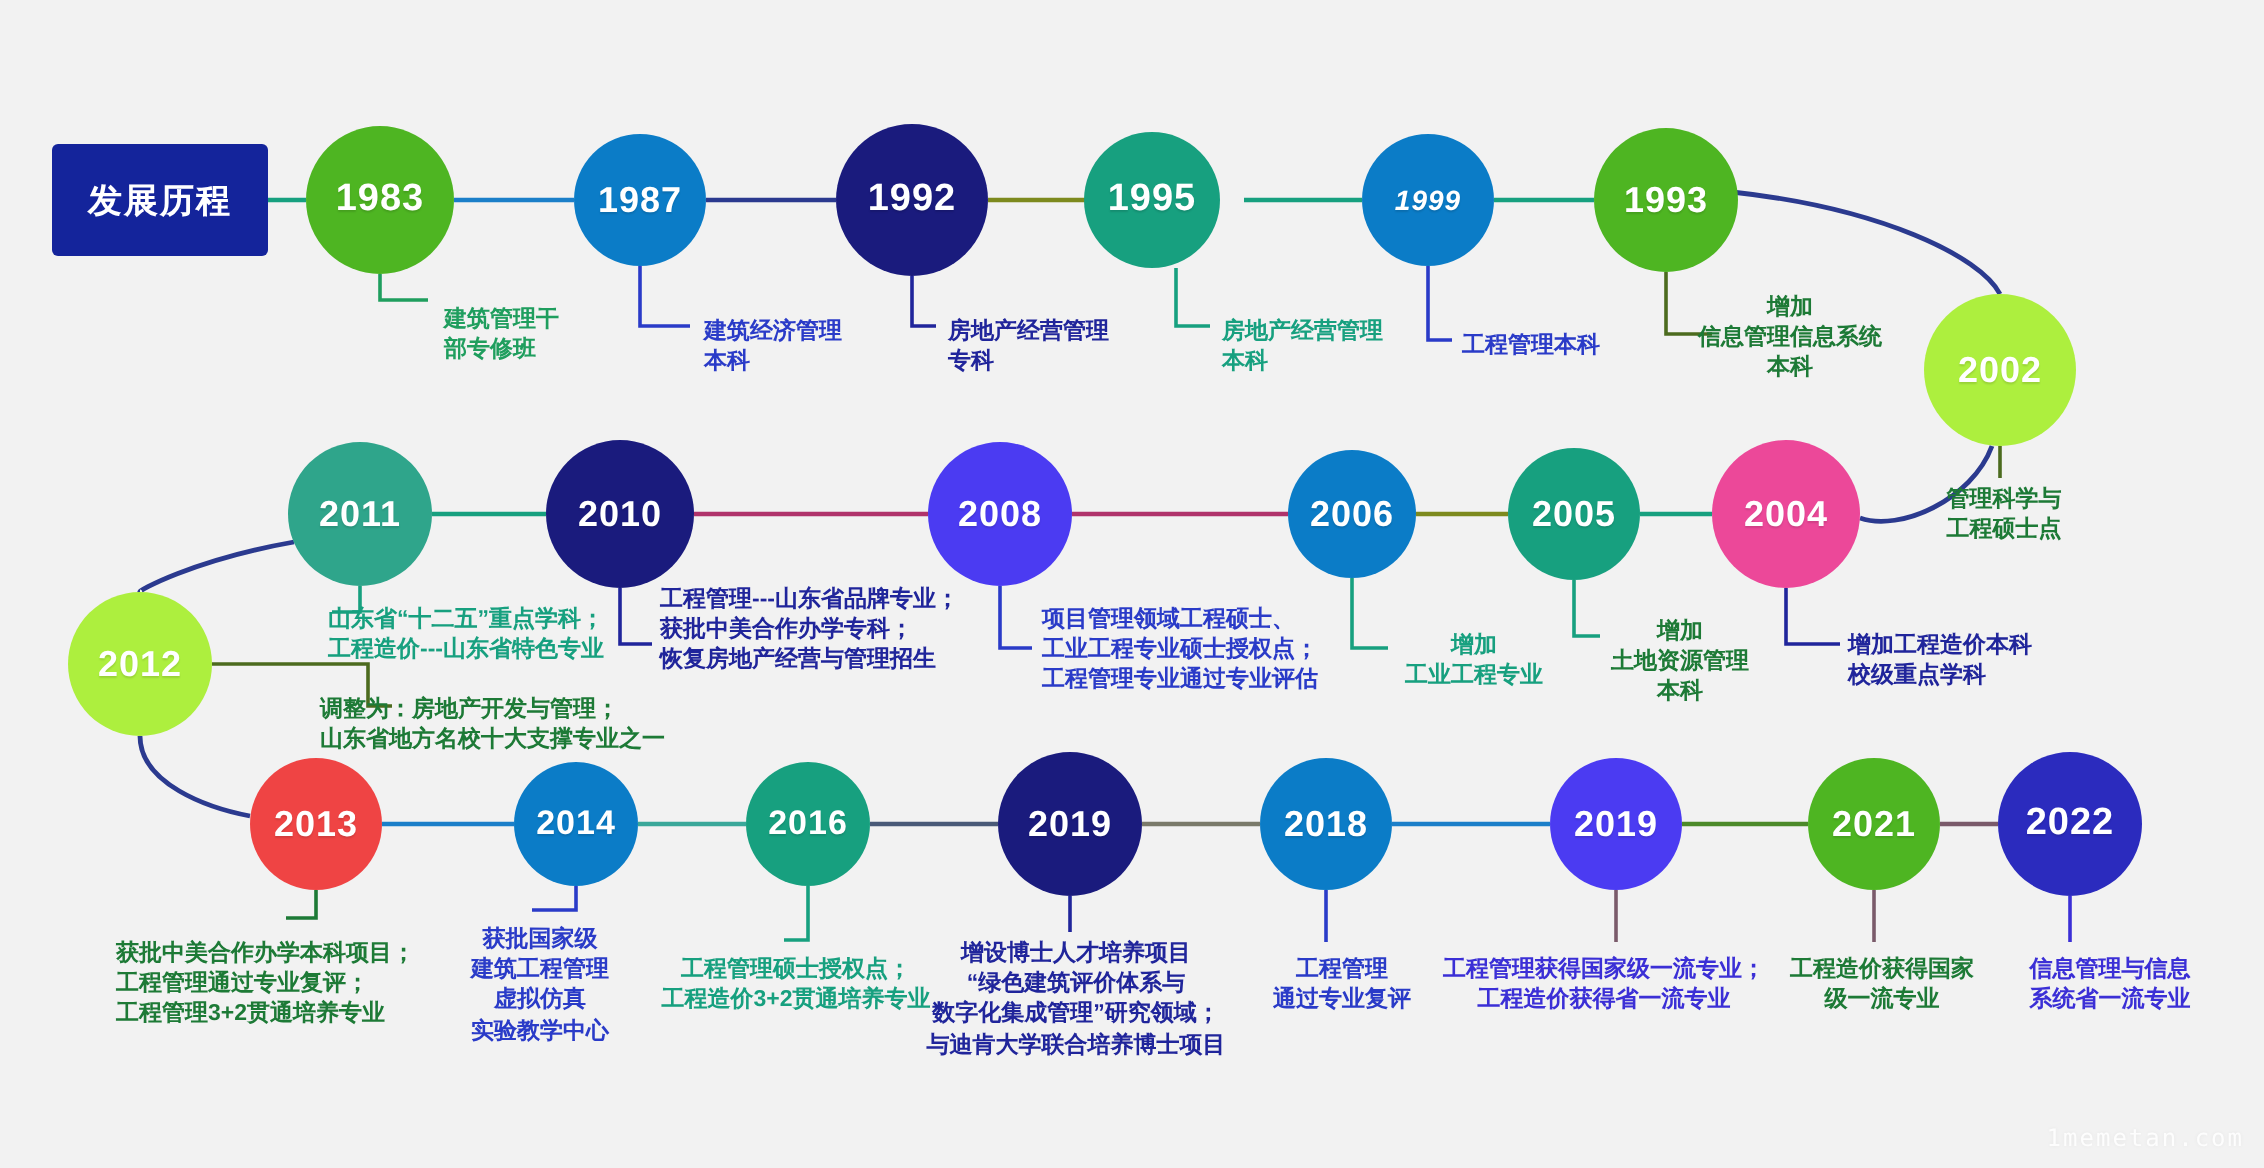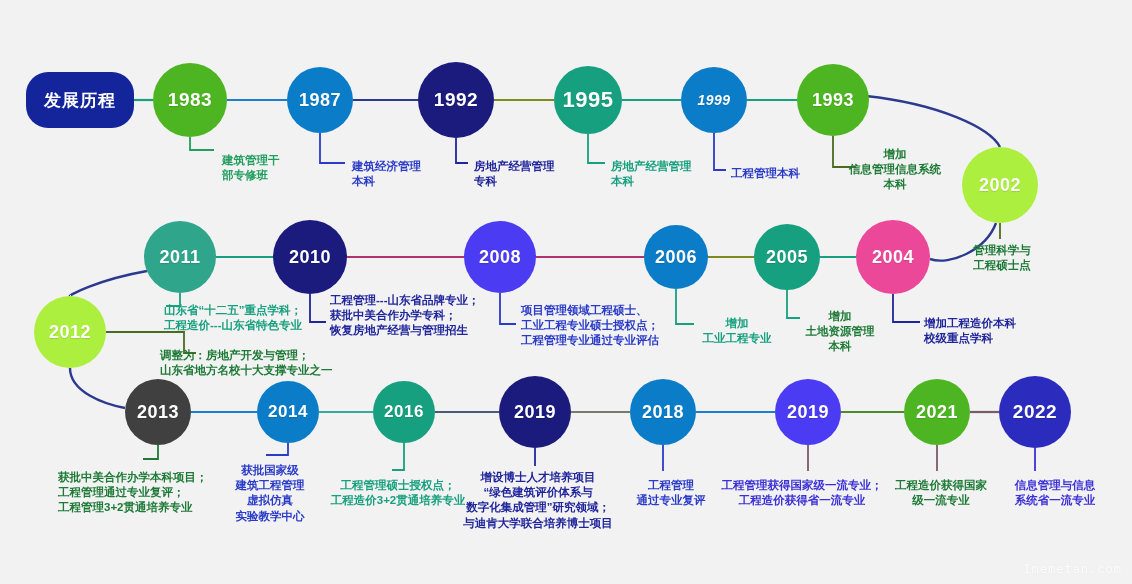--- a/index.html
+++ b/index.html
@@ -30,21 +30,21 @@
     justify-content: center;
     color: #ffffff;
     font-weight: bold;
     letter-spacing: 0.5px;
     transform: translate(-50%, -50%);
     z-index: 5;
     text-shadow: 0 1px 1px rgba(0,0,0,0.12);
   }
   .titlebox {
     position: absolute;
-    border-radius: 22px;
+    border-radius: 3px;
     display: flex;
     align-items: center;
     justify-content: center;
     color: #ffffff;
     font-weight: bold;
     font-size: 17px;
     letter-spacing: 1px;
     transform: translate(-50%, -50%);
     z-index: 6;
   }
@@ -140,21 +140,21 @@
   <div id="nodes-layer">
       <div class="node" style="left: 190px; top: 100px; width: 74px; height: 74px; background: rgb(78, 181, 34); font-size: 19px;">
         <span>1983</span>
       </div>
       <div class="node" style="left: 320px; top: 100px; width: 66px; height: 66px; background: rgb(11, 124, 199); font-size: 18px;">
         <span>1987</span>
       </div>
       <div class="node" style="left: 456px; top: 100px; width: 76px; height: 76px; background: rgb(26, 27, 125); font-size: 19px;">
         <span>1992</span>
       </div>
-      <div class="node" style="left: 588px; top: 100px; width: 68px; height: 68px; background: rgb(23, 160, 127); font-size: 22px;">
+      <div class="node" style="left: 576px; top: 100px; width: 68px; height: 68px; background: rgb(23, 160, 127); font-size: 19px;">
         <span>1995</span>
       </div>
       <div class="node" style="left: 714px; top: 100px; width: 66px; height: 66px; background: rgb(11, 124, 199); font-size: 14px; font-style: italic;">
         <span>1999</span>
       </div>
       <div class="node" style="left: 833px; top: 100px; width: 72px; height: 72px; background: rgb(78, 181, 34); font-size: 18px;">
         <span>1993</span>
       </div>
       <div class="node" style="left: 1000px; top: 185px; width: 76px; height: 76px; background: rgb(173, 239, 62); font-size: 18px;">
         <span>2002</span>
@@ -173,21 +173,21 @@
       </div>
       <div class="node" style="left: 676px; top: 257px; width: 64px; height: 64px; background: rgb(11, 124, 199); font-size: 18px;">
         <span>2006</span>
       </div>
       <div class="node" style="left: 787px; top: 257px; width: 66px; height: 66px; background: rgb(23, 160, 127); font-size: 18px;">
         <span>2005</span>
       </div>
       <div class="node" style="left: 893px; top: 257px; width: 74px; height: 74px; background: #ec4899; font-size: 18px;">
         <span>2004</span>
       </div>
-      <div class="node" style="left: 158px; top: 412px; width: 66px; height: 66px; background: #404040; font-size: 18px;">
+      <div class="node" style="left: 158px; top: 412px; width: 66px; height: 66px; background: #ef4444; font-size: 18px;">
         <span>2013</span>
       </div>
       <div class="node" style="left: 288px; top: 412px; width: 62px; height: 62px; background: rgb(11, 124, 199); font-size: 17px;">
         <span>2014</span>
       </div>
       <div class="node" style="left: 404px; top: 412px; width: 62px; height: 62px; background: rgb(23, 160, 127); font-size: 17px;">
         <span>2016</span>
       </div>
       <div class="node" style="left: 535px; top: 412px; width: 72px; height: 72px; background: rgb(26, 27, 125); font-size: 18px;">
         <span>2019</span>

